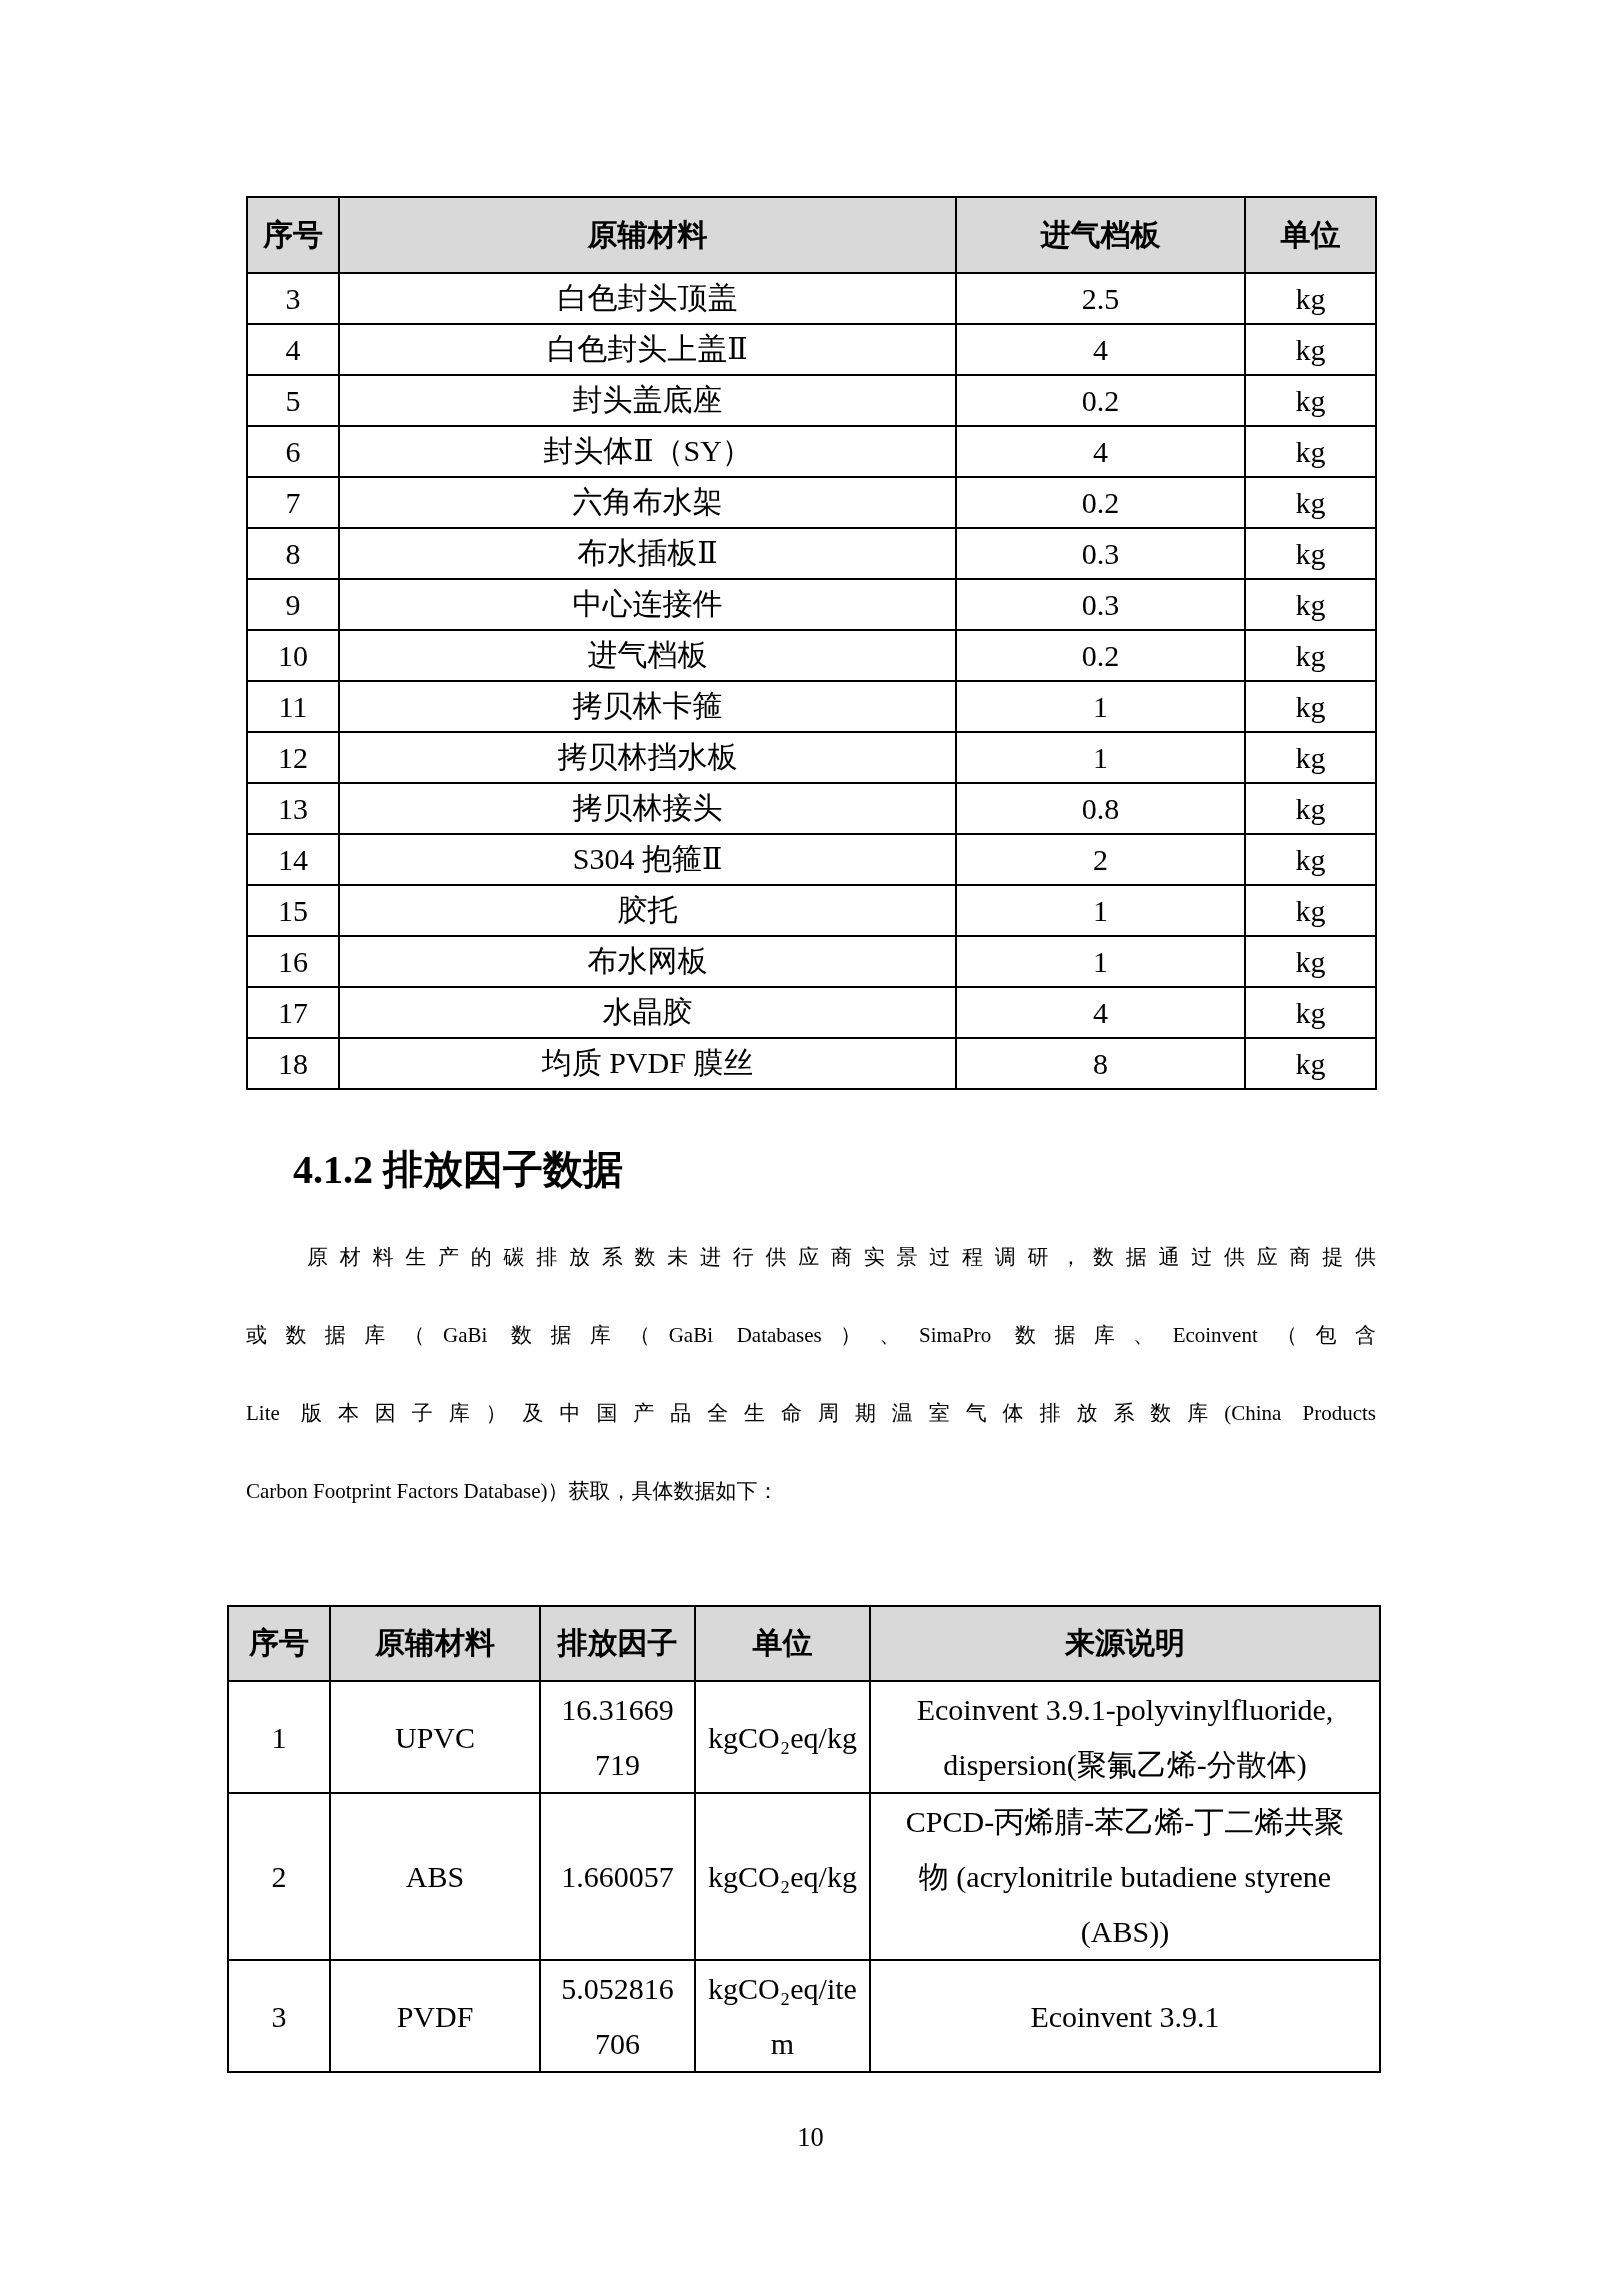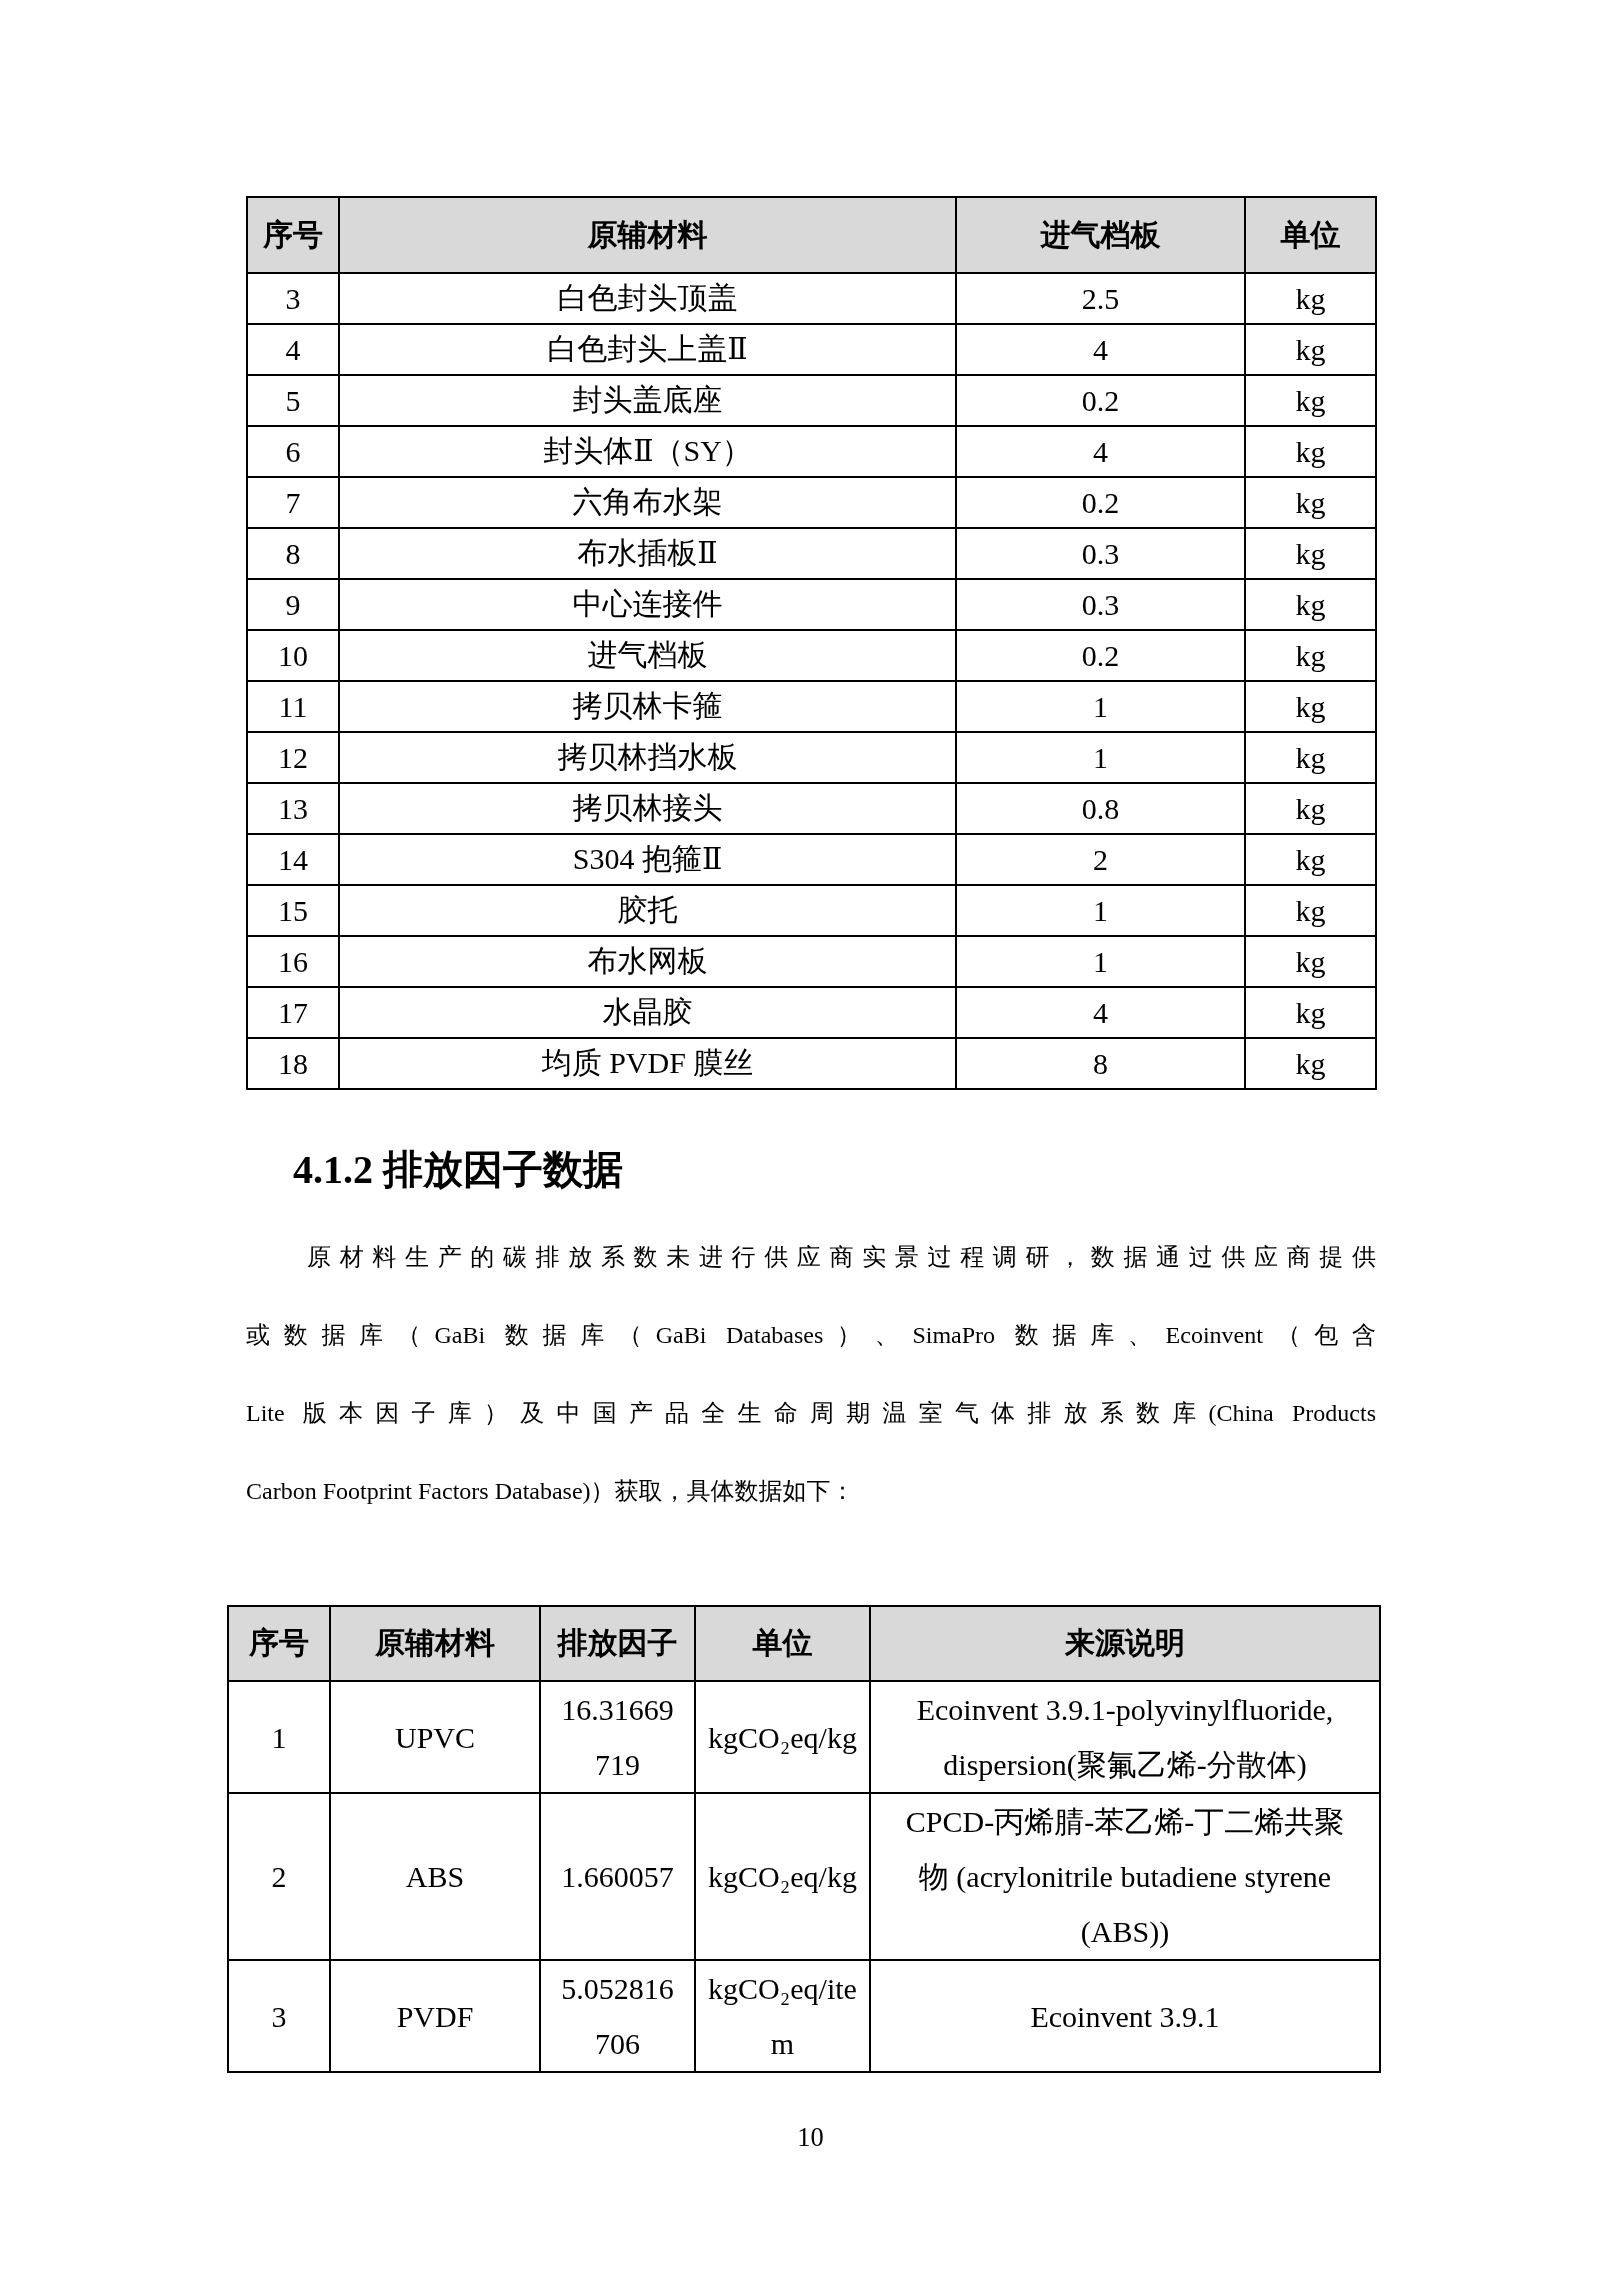--- a/index.html
+++ b/index.html
@@ -25,21 +25,21 @@
   .t2 td { height:102px; font-size:30px; line-height:55px; }
   .t2 td:nth-child(3) { word-break:break-all; padding:0 15.7px;margin-top:36px; }
   .t2 td:nth-child(4) { word-break:break-all; padding:0 11px; }
   .t2 td:nth-child(5) { padding:0 24px; }
 
   .heading {
     position:absolute; left:293px; top:1148px;
     font-size:40px; font-weight:bold; line-height:43px;
   }
   .para { position:absolute; left:246px; top:1218px; width:1130px; }
-  .pline { font-size:24px; line-height:78px; text-align:justify; }
+  .pline { font-size:21px; line-height:78px; text-align:justify; }
   .pline.jall { text-align-last:justify; }
   .pline.indent { text-indent:61px; }
 
   .caption {
     position:absolute; left:246px; top:1546px; width:1130px;
     text-align:center; font-weight:bold; font-size:30px; line-height:39px;
   }
   .pagenum {
     position:absolute; left:0; top:2123px; width:1621px;
     text-align:center; font-size:26.5px; line-height:29px;

